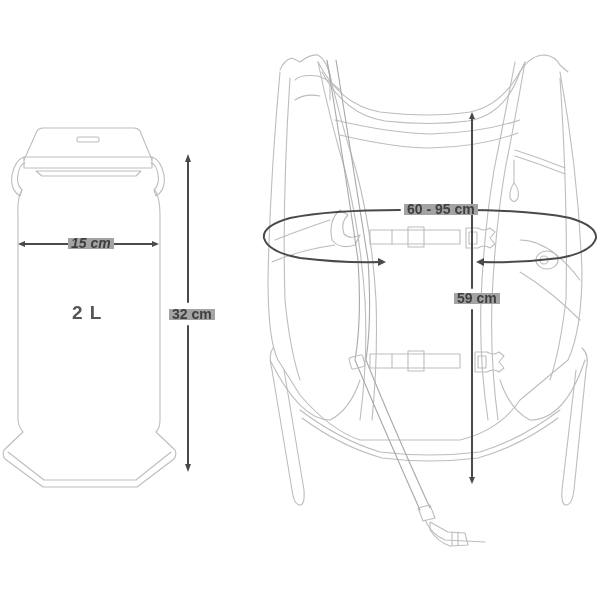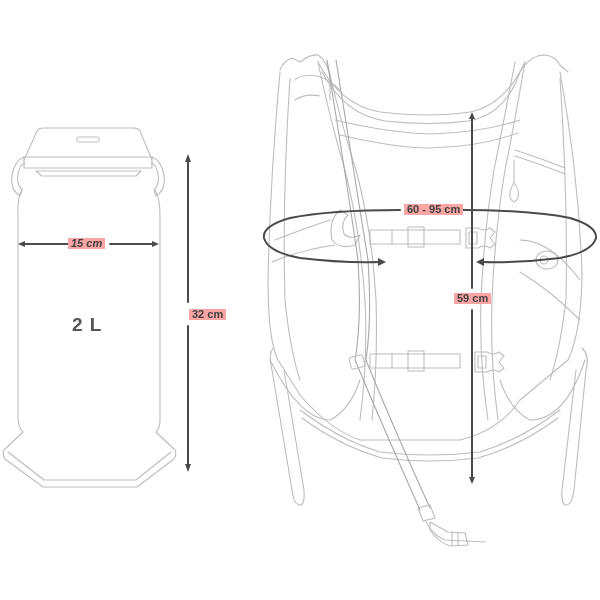--- a/index.html
+++ b/index.html
@@ -4,22 +4,22 @@
   <style>
     html, body { margin: 0; padding: 0; background: #ffffff; }
     body { width: 600px; height: 600px; position: relative; overflow: hidden; font-family: "Liberation Sans", sans-serif; }
     .canvas { position: absolute; left: 0; top: 0; width: 600px; height: 600px; }
     svg.art { position: absolute; left: 0; top: 0; width: 600px; height: 600px; }
     .outline { fill: none; stroke: #bdbdbd; stroke-width: 1.1; stroke-linejoin: round; stroke-linecap: round; }
     .outline-dark { fill: none; stroke: #a8a8a8; stroke-width: 1.1; stroke-linejoin: round; stroke-linecap: round; }
     .dim { fill: none; stroke: #4a4a4a; stroke-width: 2; stroke-linecap: round; }
     .arrowhead { fill: #4a4a4a; }
     .label {
-      position: absolute; color: #3f3f3f; font-weight: bold; font-size: 11px;
-      background: #fca5a5; padding: 0 3px; white-space: nowrap; line-height: 11px;
+      position: absolute; color: #3f3f3f; font-weight: bold; font-size: 14px;
+      background: #a3a3a3; padding: 0 3px; white-space: nowrap; line-height: 11px;
     }
     .label-big { position: absolute; color: #555555; font-weight: bold; font-size: 19px; letter-spacing: 1px; white-space: nowrap; }
   </style>
 </head>
 <body>
 
 <div class="canvas">
   <svg class="art" viewBox="0 0 600 600" xmlns="http://www.w3.org/2000/svg">
 
     <g>
@@ -132,17 +132,17 @@
 
     <g>
       <line class="dim" x1="472" y1="116" x2="472" y2="288"></line>
       <line class="dim" x1="472" y1="310" x2="472" y2="480"></line>
       <polygon class="arrowhead" points="472,112 469,119 475,119"></polygon>
       <polygon class="arrowhead" points="472,484 469,477 475,477"></polygon>
     </g>
   </svg>
 
   <div class="label" style="left:68px; top:238px;font-style:italic;">15 cm</div>
-  <div class="label" style="left:169px; top:309px;margin-left:20px;">32 cm</div>
-  <div class="label-big" style="left:72px; top:314px;">2 L</div>
+  <div class="label" style="left:169px; top:309px;">32 cm</div>
+  <div class="label-big" style="left:72px; top:302px;">2 L</div>
   <div class="label" style="left:404px; top:204px;">60 - 95 cm</div>
   <div class="label" style="left:454px; top:293px;">59 cm</div>
 </div>
 
 </body></html>

